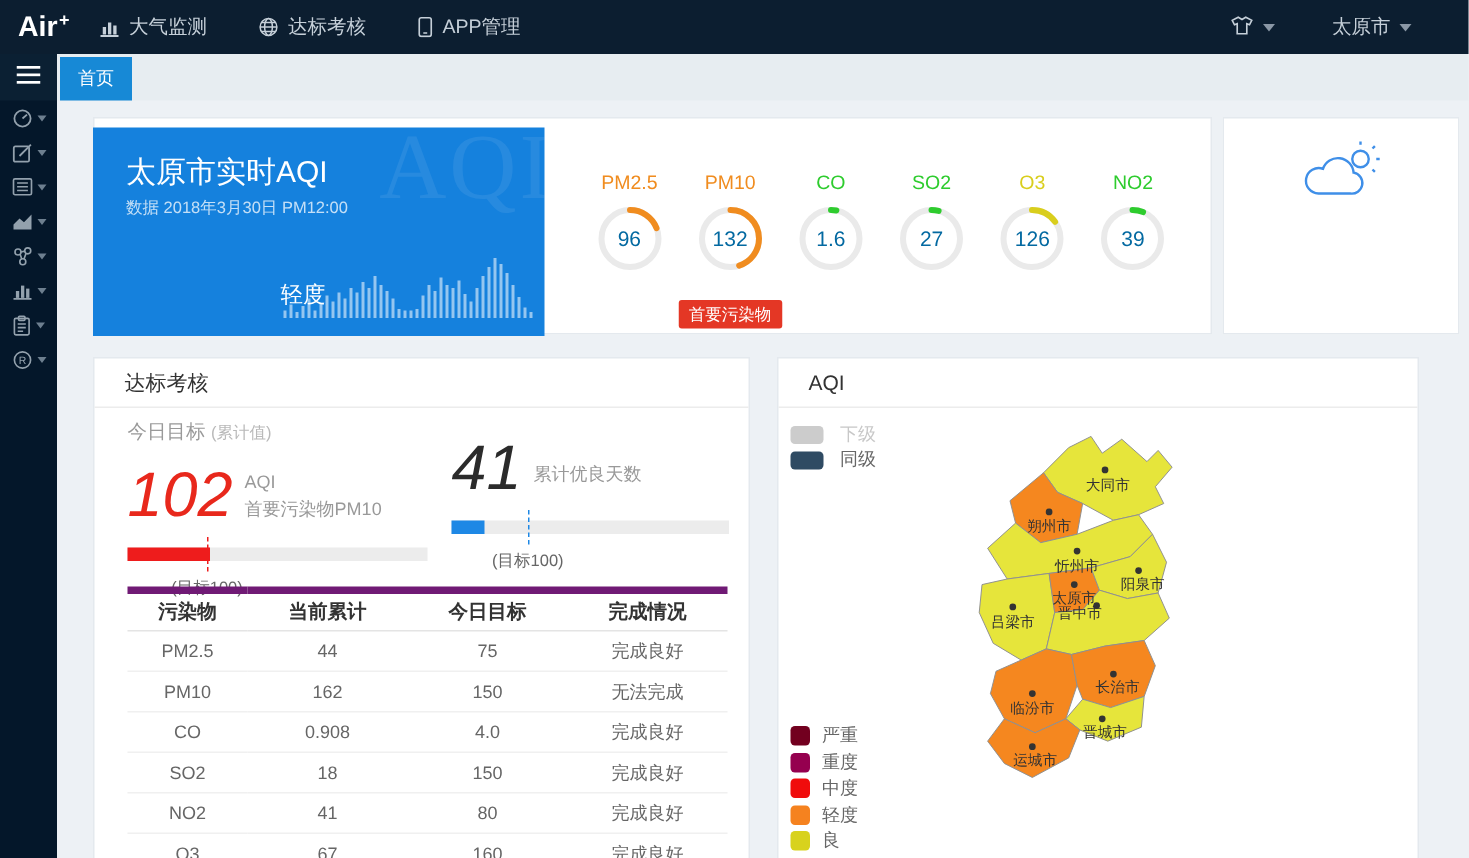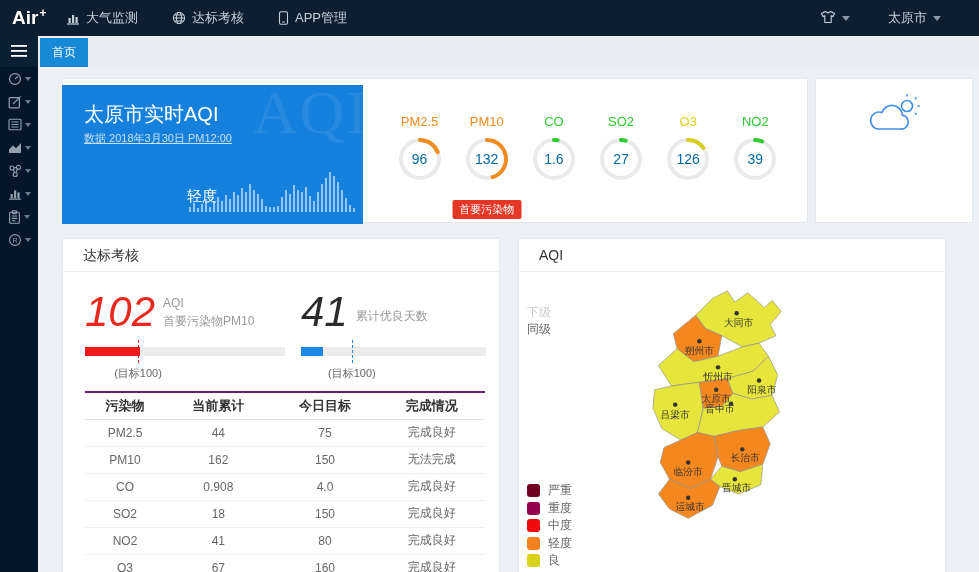--- a/index.html
+++ b/index.html
@@ -35,21 +35,21 @@
   
   .panel { position:absolute; background:#fff; border:1px solid #e4e9ee; }
   .panel-header { height:33px; line-height:33px; padding-left:20px; font-size:14px; color:#333; border-bottom:1px solid #ececec; }
 
   
   .row1 { left:62px; top:78px; width:746px; height:145px; }
   .aqi-card { position:absolute; left:-1px; top:6px; width:301px; height:139px; background:#1581dd; color:#fff; overflow:hidden; }
   .aqi-watermark { position:absolute; right:-6px; top:-8px; font-family:"Liberation Serif","DejaVu Serif",serif;
     font-size:62px; color:rgba(255,255,255,0.08); letter-spacing:2px; }
   .aqi-title { position:absolute; left:22px; top:16px; font-size:20px; }
-  .aqi-sub { position:absolute; left:22px; top:46px; font-size:11px; color:rgba(255,255,255,0.75);text-decoration:underline; }
+  .aqi-sub { position:absolute; left:22px; top:46px; font-size:11px; color:rgba(255,255,255,0.75); }
   .aqi-value { position:absolute; left:20px; bottom:14px; font-size:46px; font-weight:bold; line-height:1; }
   .aqi-level { position:absolute; left:125px; bottom:18px; font-size:15px; }
   .sparkline { position:absolute; right:8px; bottom:12px; height:42px; display:flex; align-items:flex-end; gap:2px; }
   .sparkline .bar { width:2px; background:rgba(255,255,255,0.55); }
 
   .gauges { position:absolute; left:305px; top:0; right:0; bottom:0; display:flex; align-items:center; justify-content:space-around; padding:0 18px; }
   .gauge { position:relative; width:64px; text-align:center; margin-top:-6px; }
   .gauge-label { font-size:13px; margin-bottom:7px; }
   .gauge-circle { position:relative; width:46px; height:46px; margin:0 auto; }
   .gauge-value { position:absolute; left:0; top:0; width:46px; height:46px; display:flex; align-items:center; justify-content:center;
@@ -78,27 +78,27 @@
   .goal-num.dark { color:#2b2b2b; font-weight:normal; }
   .goal-unit { font-size:12px; color:#999; line-height:1.45; padding-bottom:1px; }
   .progress { position:relative; margin-top:16px; height:9px; background:#ececec; }
   .progress .fill { position:absolute; left:0; top:0; bottom:0; }
   .progress .marker { position:absolute; top:-7px; height:23px; width:0; border-left:1px dashed; }
   .target-label { position:relative; margin-top:10px; font-size:11px; color:#666; height:12px; }
   .target-label span { position:absolute; transform:translateX(-50%); white-space:nowrap; }
 
   table.pollute { position:absolute; left:22px; top:152px; width:400px; border-collapse:collapse; }
   table.pollute th { font-size:13px; color:#333; font-weight:bold; height:27px;
-    border-top:2px solid #701a75; border-bottom:1px solid #e4e4e4; text-align:center; }
+    border-top:5px solid #701a75; border-bottom:1px solid #e4e4e4; text-align:center; }
   table.pollute td { font-size:12px; color:#666; height:27px; text-align:center; border-bottom:1px solid #f0f0f0; }
 
   
   .mapPanel { left:518px; top:238px; width:428px; height:340px; }
   .lv-legend { position:absolute; left:8px; top:42px; }
-  .lv-item { display:flex; align-items:center; gap:23px; height:17px; cursor:pointer;flex-direction:column; }
+  .lv-item { display:flex; align-items:center; gap:11px; height:17px; cursor:pointer; }
   .lv-swatch { width:22px; height:12px; border-radius:3px; }
   .lv-item .lv-label { font-size:12px; }
   .lv-item.disabled .lv-label { color:#c8c8c8; }
   .lv-item.on .lv-label { color:#666; }
   .aqi-legend { position:absolute; left:8px; top:243px; }
   .aqi-leg-item { display:flex; align-items:center; gap:8px; height:17.5px; cursor:pointer; }
   .aqi-leg-swatch { width:13px; height:13px; border-radius:3px; }
   .aqi-leg-label { font-size:12px; color:#666; }
   .mapSvg { position:absolute; left:104px; top:48px; }
   .mapSvg polygon { stroke:#8f8f8f; stroke-width:0.7; cursor:pointer; }
@@ -359,20 +359,24 @@
       <path d="M42 3.5v-2.2M50 6l1.6-1.6M52.5 13h2.3M50 20l1.6 1.6"></path>
       <path d="M14 36 a8.5 8.5 0 1 1 3-16.5 a10.5 10.5 0 0 1 20.4 2.6 a7 7 0 0 1 -2.4 13.9 Z" fill="#fff"></path>
     </svg>
   </div>
 </div>
 
 <div class="panel assess">
   <div class="panel-header">达标考核</div>
 
   <div class="goal today">
+    <div class="goal-title">
+      <span>今日目标</span>
+      <span class="gsub">(累计值)</span>
+    </div>
     <div class="goal-value-row">
       <span class="goal-num red">102</span>
       <span class="goal-unit">
         <span>AQI</span><br>
         <span>首要污染物PM10</span>
       </span>
     </div>
     <div class="progress" id="progress-today">
       <div class="fill" style="width: 27.5%; background: rgb(238, 28, 28);"></div>
       <div class="marker" style="left: 26.5%; border-color: rgb(238, 28, 28);"></div>

